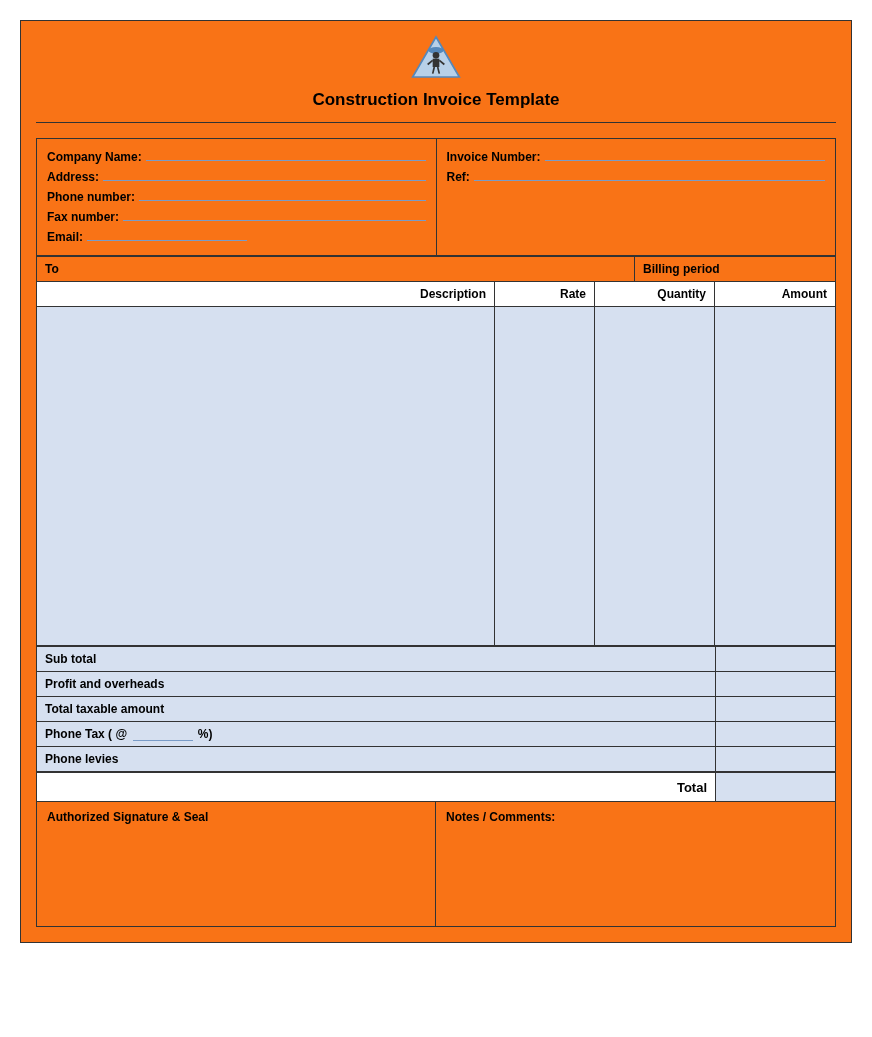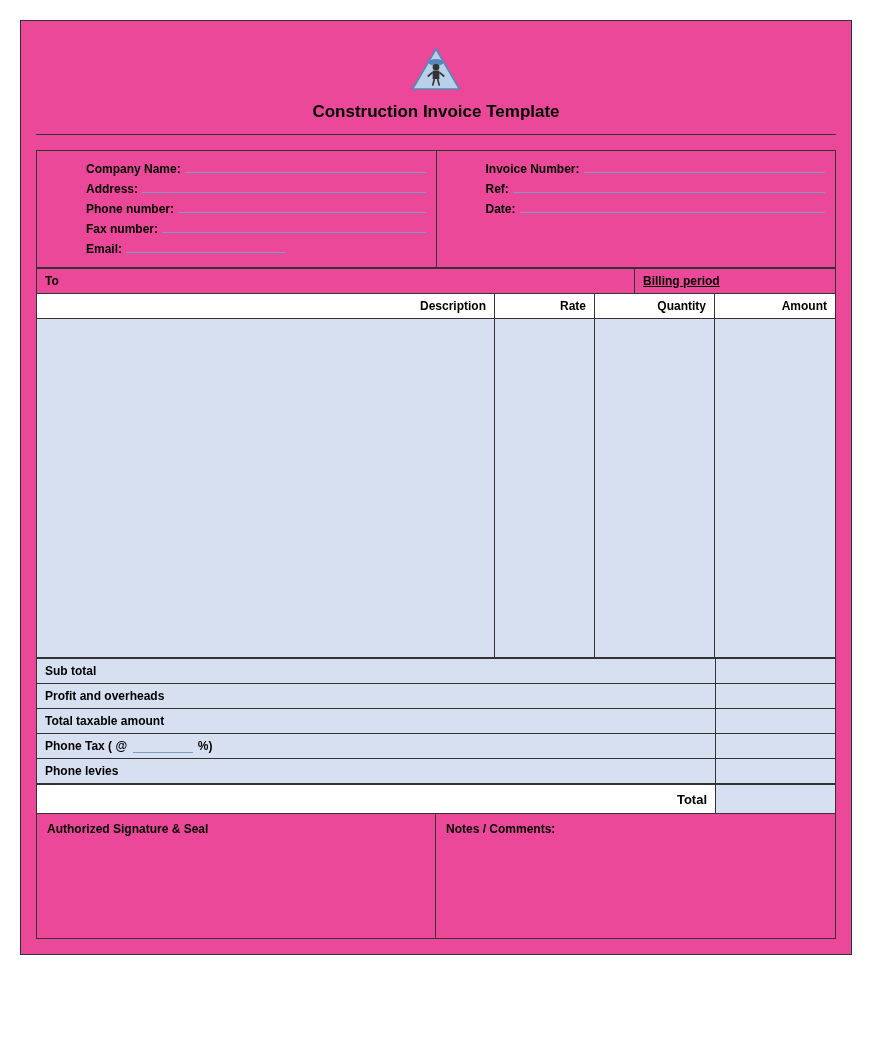--- a/index.html
+++ b/index.html
@@ -7,22 +7,22 @@
       background: #fff;
       font-family: Arial, sans-serif;
       font-size: 13px;
       width: 872px;
       min-height: 1037px;
       padding: 20px;
     }
 
     .page-wrapper {
       border: 1.5px solid #333;
-      padding: 18px 15px 15px;
-      background: #ec4899;
+      padding: 6px 15px 15px;
+      background: #f97316;
     }
 
     
     .header {
       text-align: center;
       padding: 8px 0 12px;
       border-bottom: 1.5px solid #333;
       margin-bottom: 15px;
     }
     .header-icon {
@@ -68,21 +68,20 @@
       margin-bottom: 3px;
       font-size: 12px;
       font-weight: bold;
     }
 
     .info-field label {
       font-weight: bold;
       white-space: nowrap;
       margin-right: 4px;
       font-size: 12px;
-      margin-left: 39px;
     }
 
     .info-underline {
       flex: 1;
       border-bottom: 1px solid #7a9cc7;
       min-width: 80px;
       height: 14px;
       background: transparent;
     }
 
@@ -114,21 +113,20 @@
       align-items: center;
       padding: 5px 8px;
       width: 200px;
       font-weight: bold;
       font-size: 12px;
     }
 
     .billing-cell .billing-label {
       margin-right: 2px;
       font-weight: bold;
-      text-decoration: underline;
     }
 
     
     .table-header-row {
       display: flex;
       border-top: 1.5px solid #333;
       border-left: 1.5px solid #333;
       border-right: 1.5px solid #333;
       background: #fff;
       text-align: right;
@@ -344,24 +342,20 @@
         </div>
       </div>
 
       <div class="info-right">
         <div class="info-field">
           <label>Invoice Number:</label>
           <div class="info-underline"></div>
         </div>
         <div class="info-field">
           <label>Ref:</label>
-          <div class="info-underline"></div>
-        </div>
-        <div class="info-field">
-          <label>Date:</label>
           <div class="info-underline"></div>
         </div>
       </div>
     </div>
   </div>
 
   <div class="to-billing-row">
     <div class="to-cell">
       <span class="to-label">To</span>
       <div style="flex:1;"></div>

